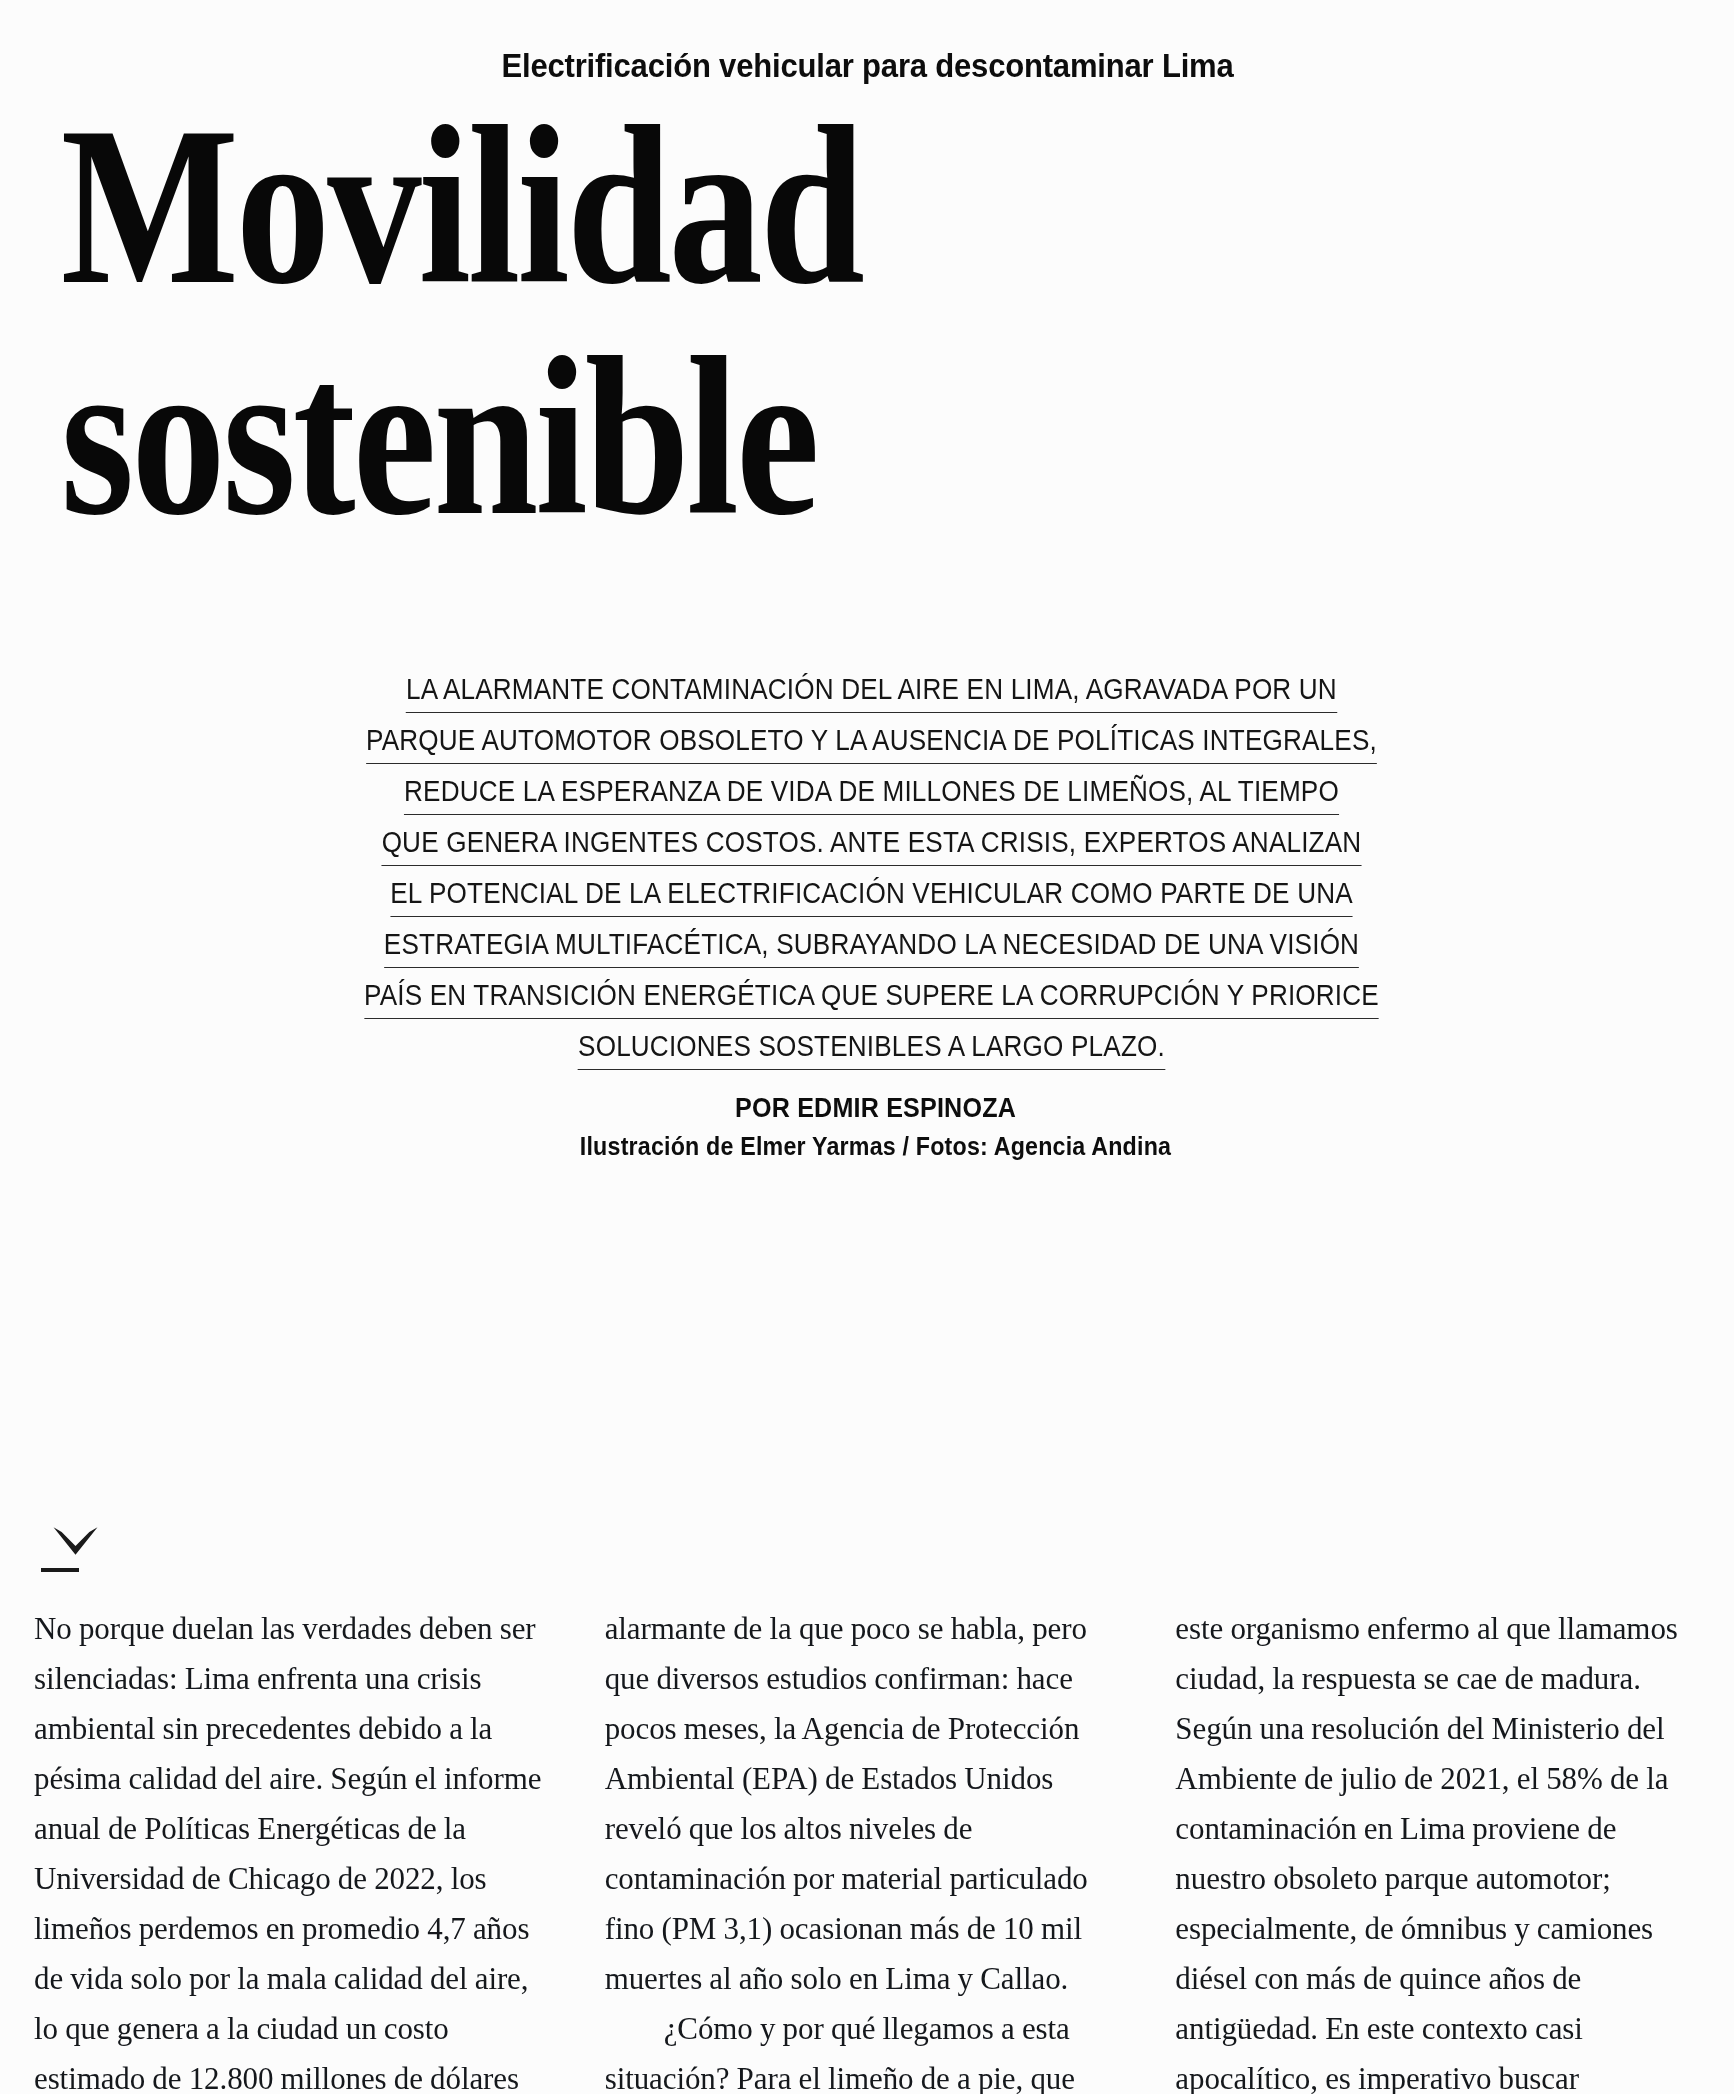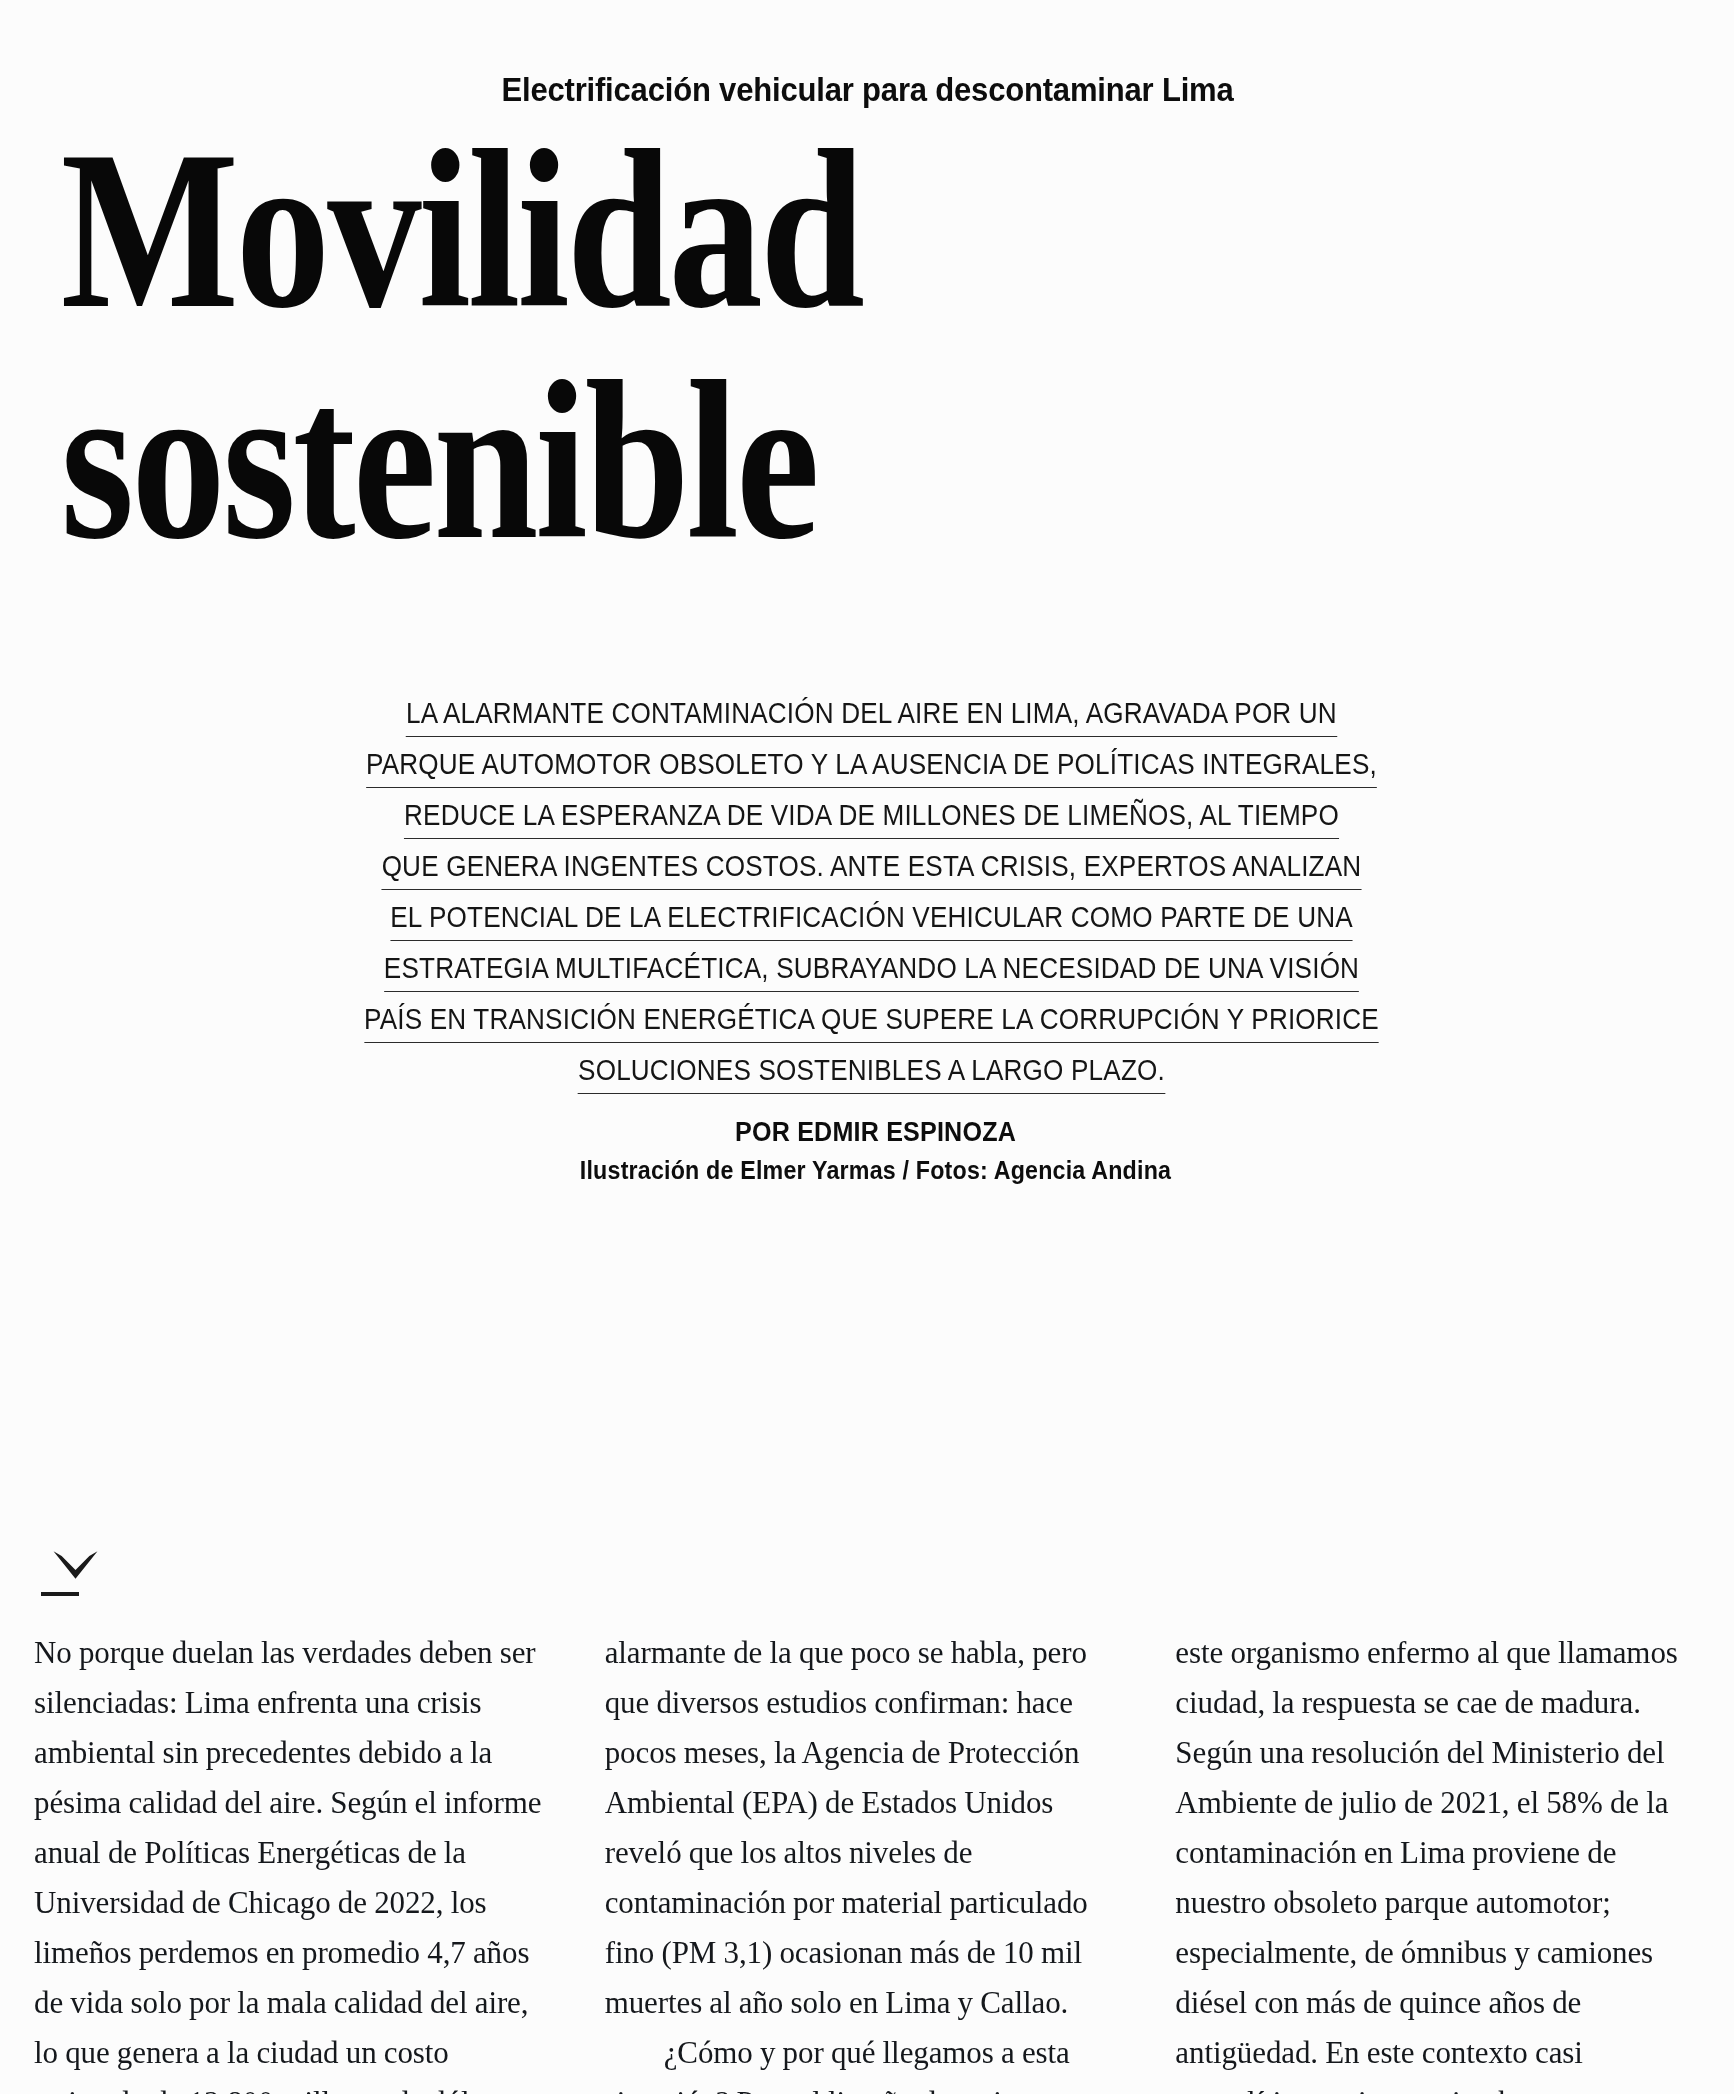--- a/index.html
+++ b/index.html
@@ -17,21 +17,20 @@
     overflow: hidden;
     position: relative;
     -webkit-font-smoothing: antialiased;
   }
 
   .page {
     position: relative;
     width: 1735px;
     height: 1659px;
     box-sizing: border-box;
-    margin-top: 24px;
   }
 
   
   .kicker {
     position: absolute;
     top: 47px;
     left: 0;
     width: 1735px;
     text-align: center;
     font-family: "Liberation Sans", "DejaVu Sans", sans-serif;

